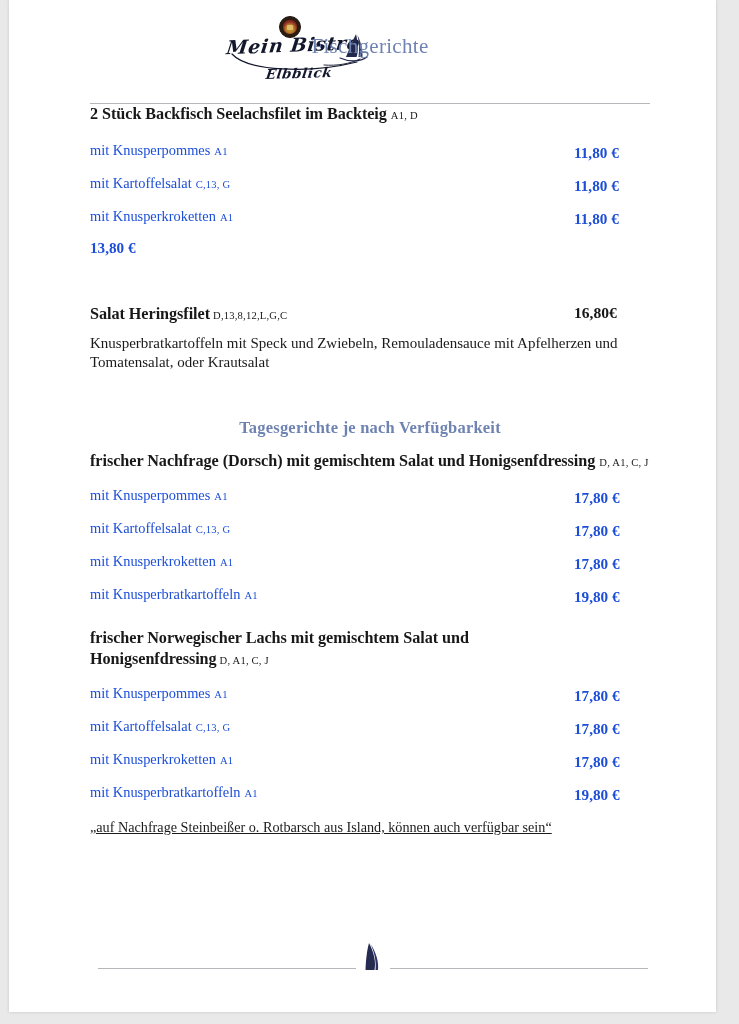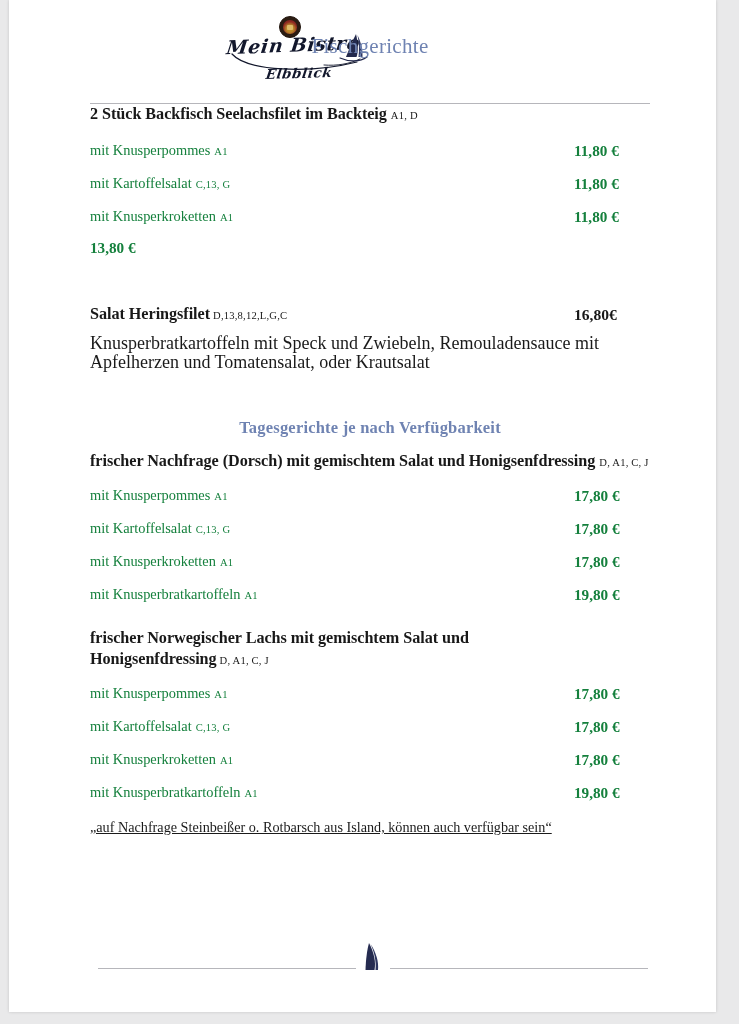--- a/index.html
+++ b/index.html
@@ -139,44 +139,44 @@
     color: #6f83b2;
     font-size: 16.5px;
     letter-spacing: 0.2px;
     margin: 0;
     font-weight: bold;
   }
 
   
   .dish-head {
     display: flex;
-    align-items: center;
+    align-items: flex-start;
     justify-content: space-between;
     color: #181818;
   }
   .dish-name {
     font-weight: bold;
     font-size: 16.2px;
     line-height: 21px;
     letter-spacing: -0.05px;
   }
   .alg {
     font-size: 10.6px;
     font-weight: normal;
     letter-spacing: 0.2px;
     margin-left: 4px;
     white-space: nowrap;
   }
   .alg.tight { margin-left: 3px; }
 
   .row {
     display: flex;
-    align-items: center;
+    align-items: flex-end;
     justify-content: space-between;
-    color: #15803d;
+    color: #1d4ed8;
   }
   .row-label {
     font-size: 14.4px;
     line-height: 20px;
   }
   .row-price {
     font-weight: bold;
     font-size: 15.2px;
     white-space: nowrap;
     text-align: left;
@@ -185,21 +185,21 @@
   }
   .price-head {
     font-weight: bold;
     font-size: 15.6px;
     white-space: nowrap;
     width: 76px;
     flex: 0 0 76px;
     text-align: left;
   }
   .desc {
-    font-size: 18px;
+    font-size: 15px;
     line-height: 19px;
     color: #1a1a1a;
     max-width: 552px;
   }
   .note {
     font-size: 14.2px;
     line-height: 19px;
     color: #1a1a1a;
     text-decoration: underline;
   }

